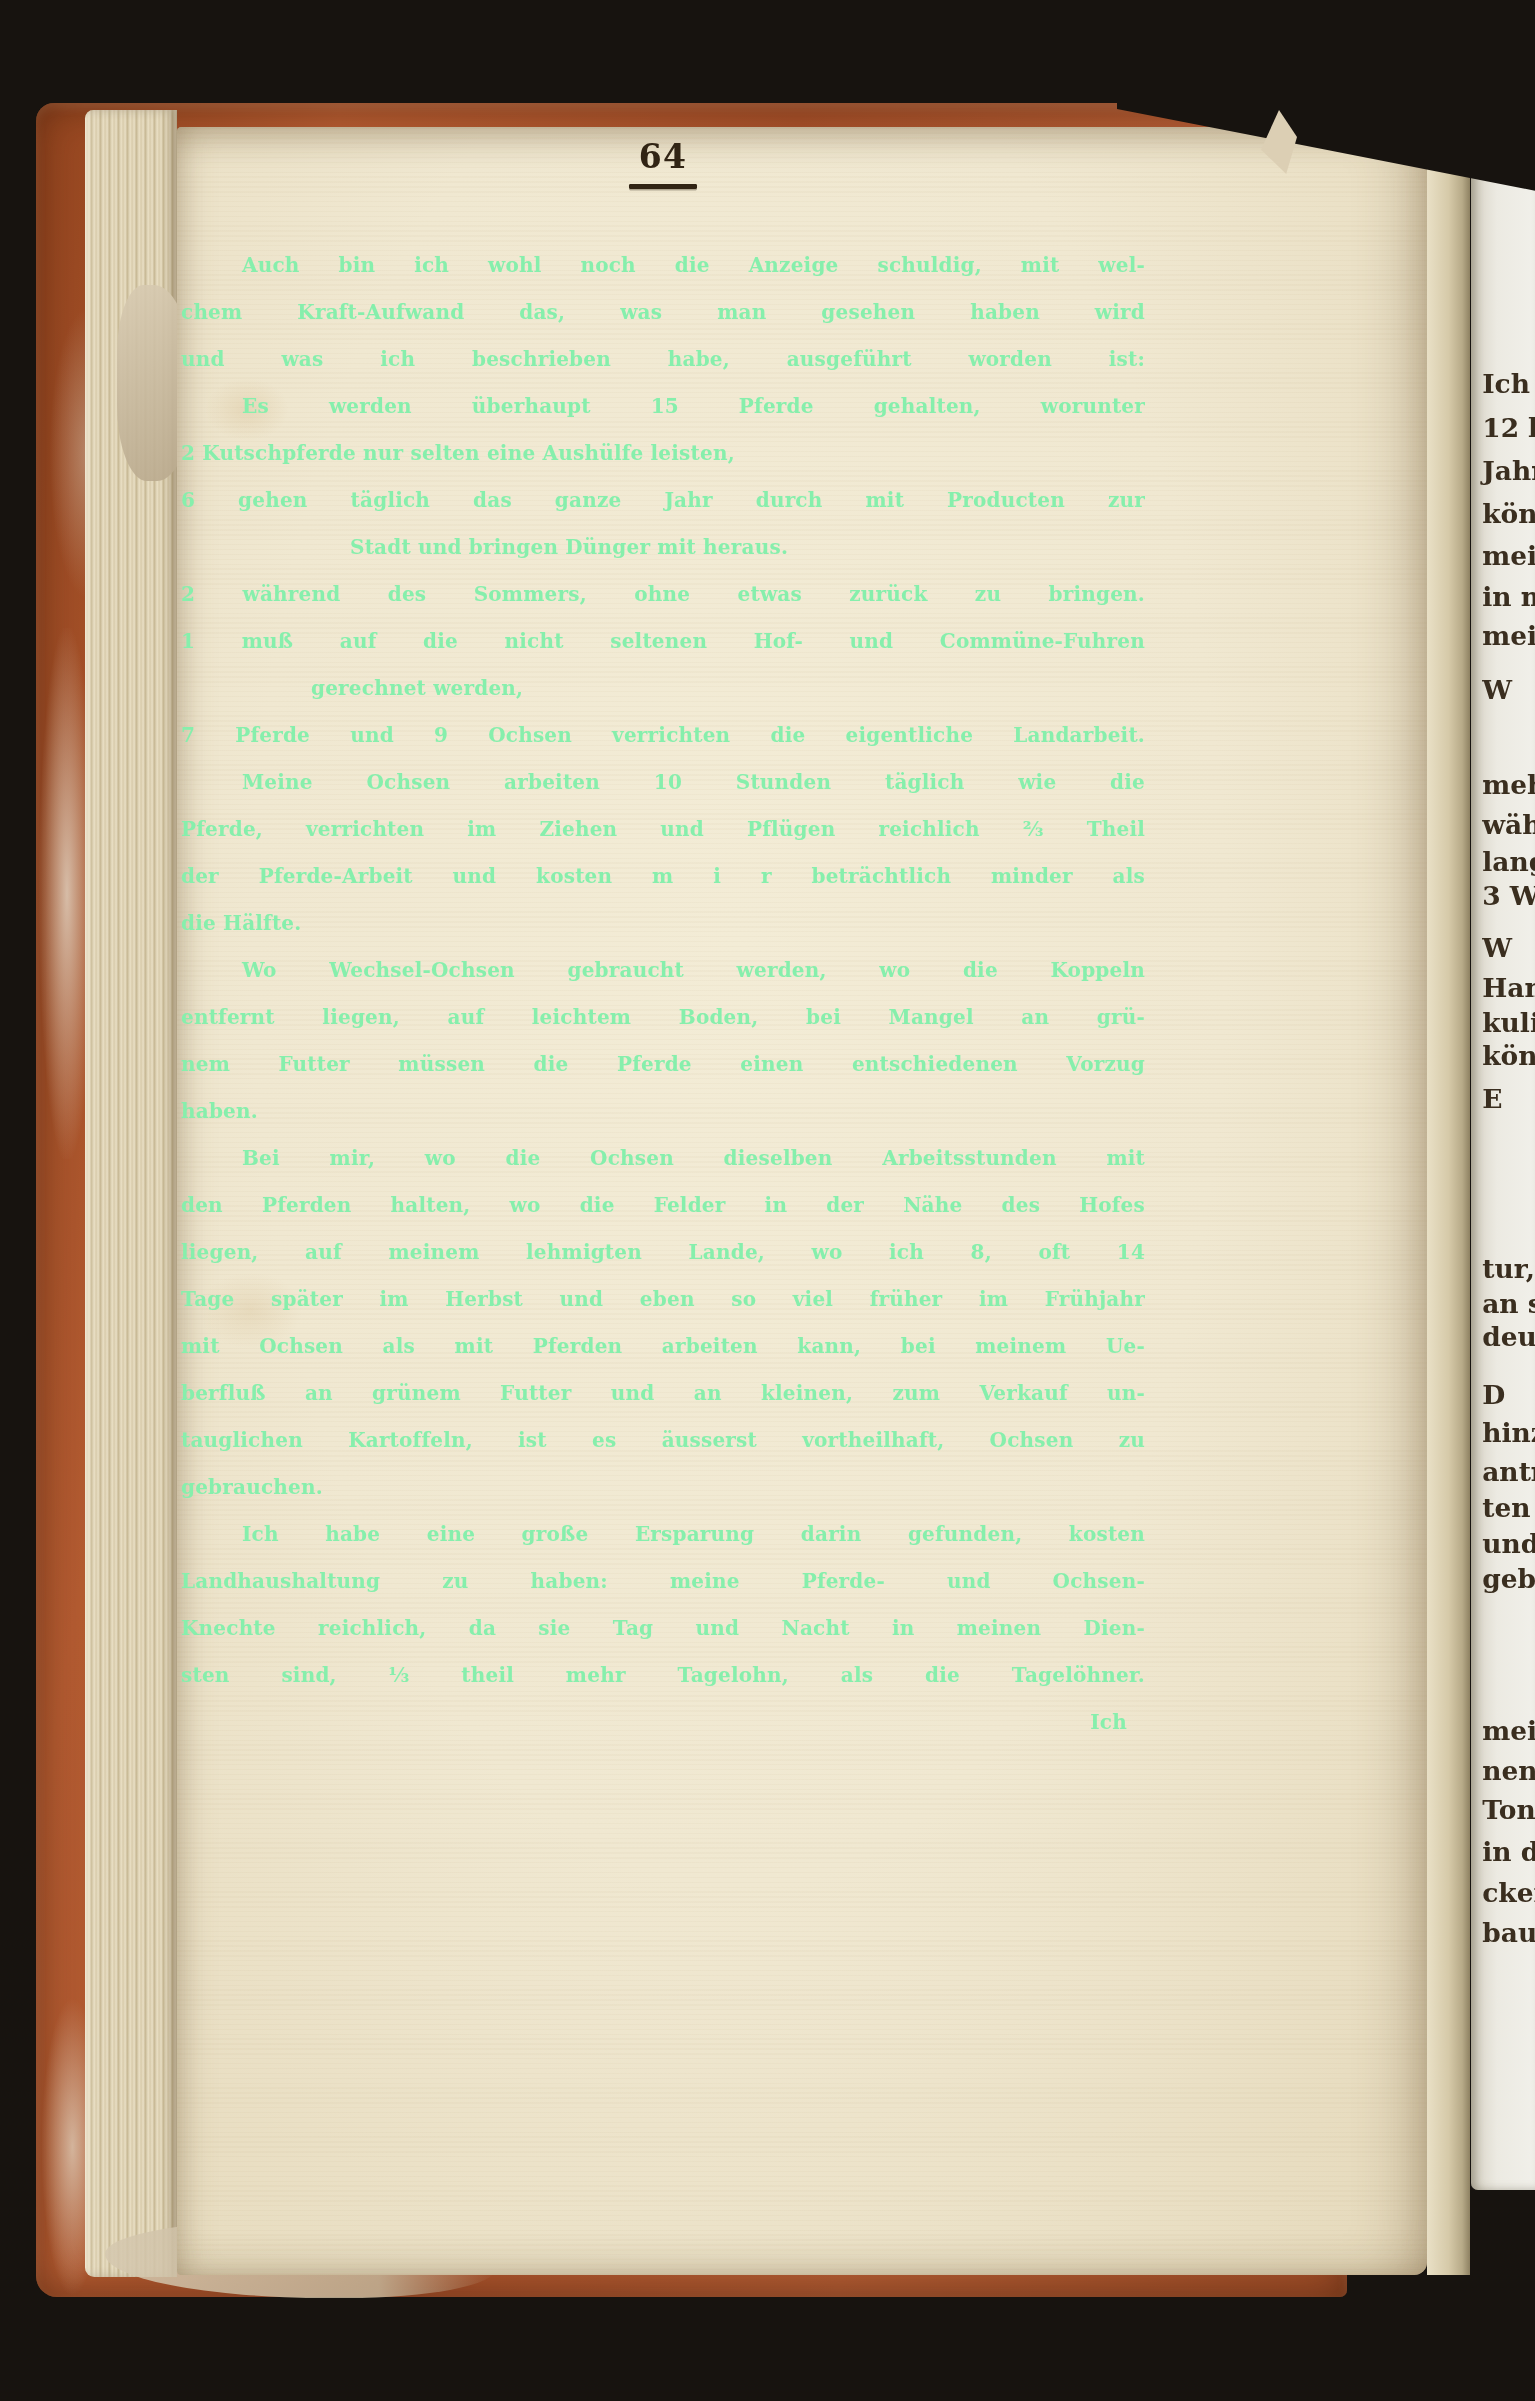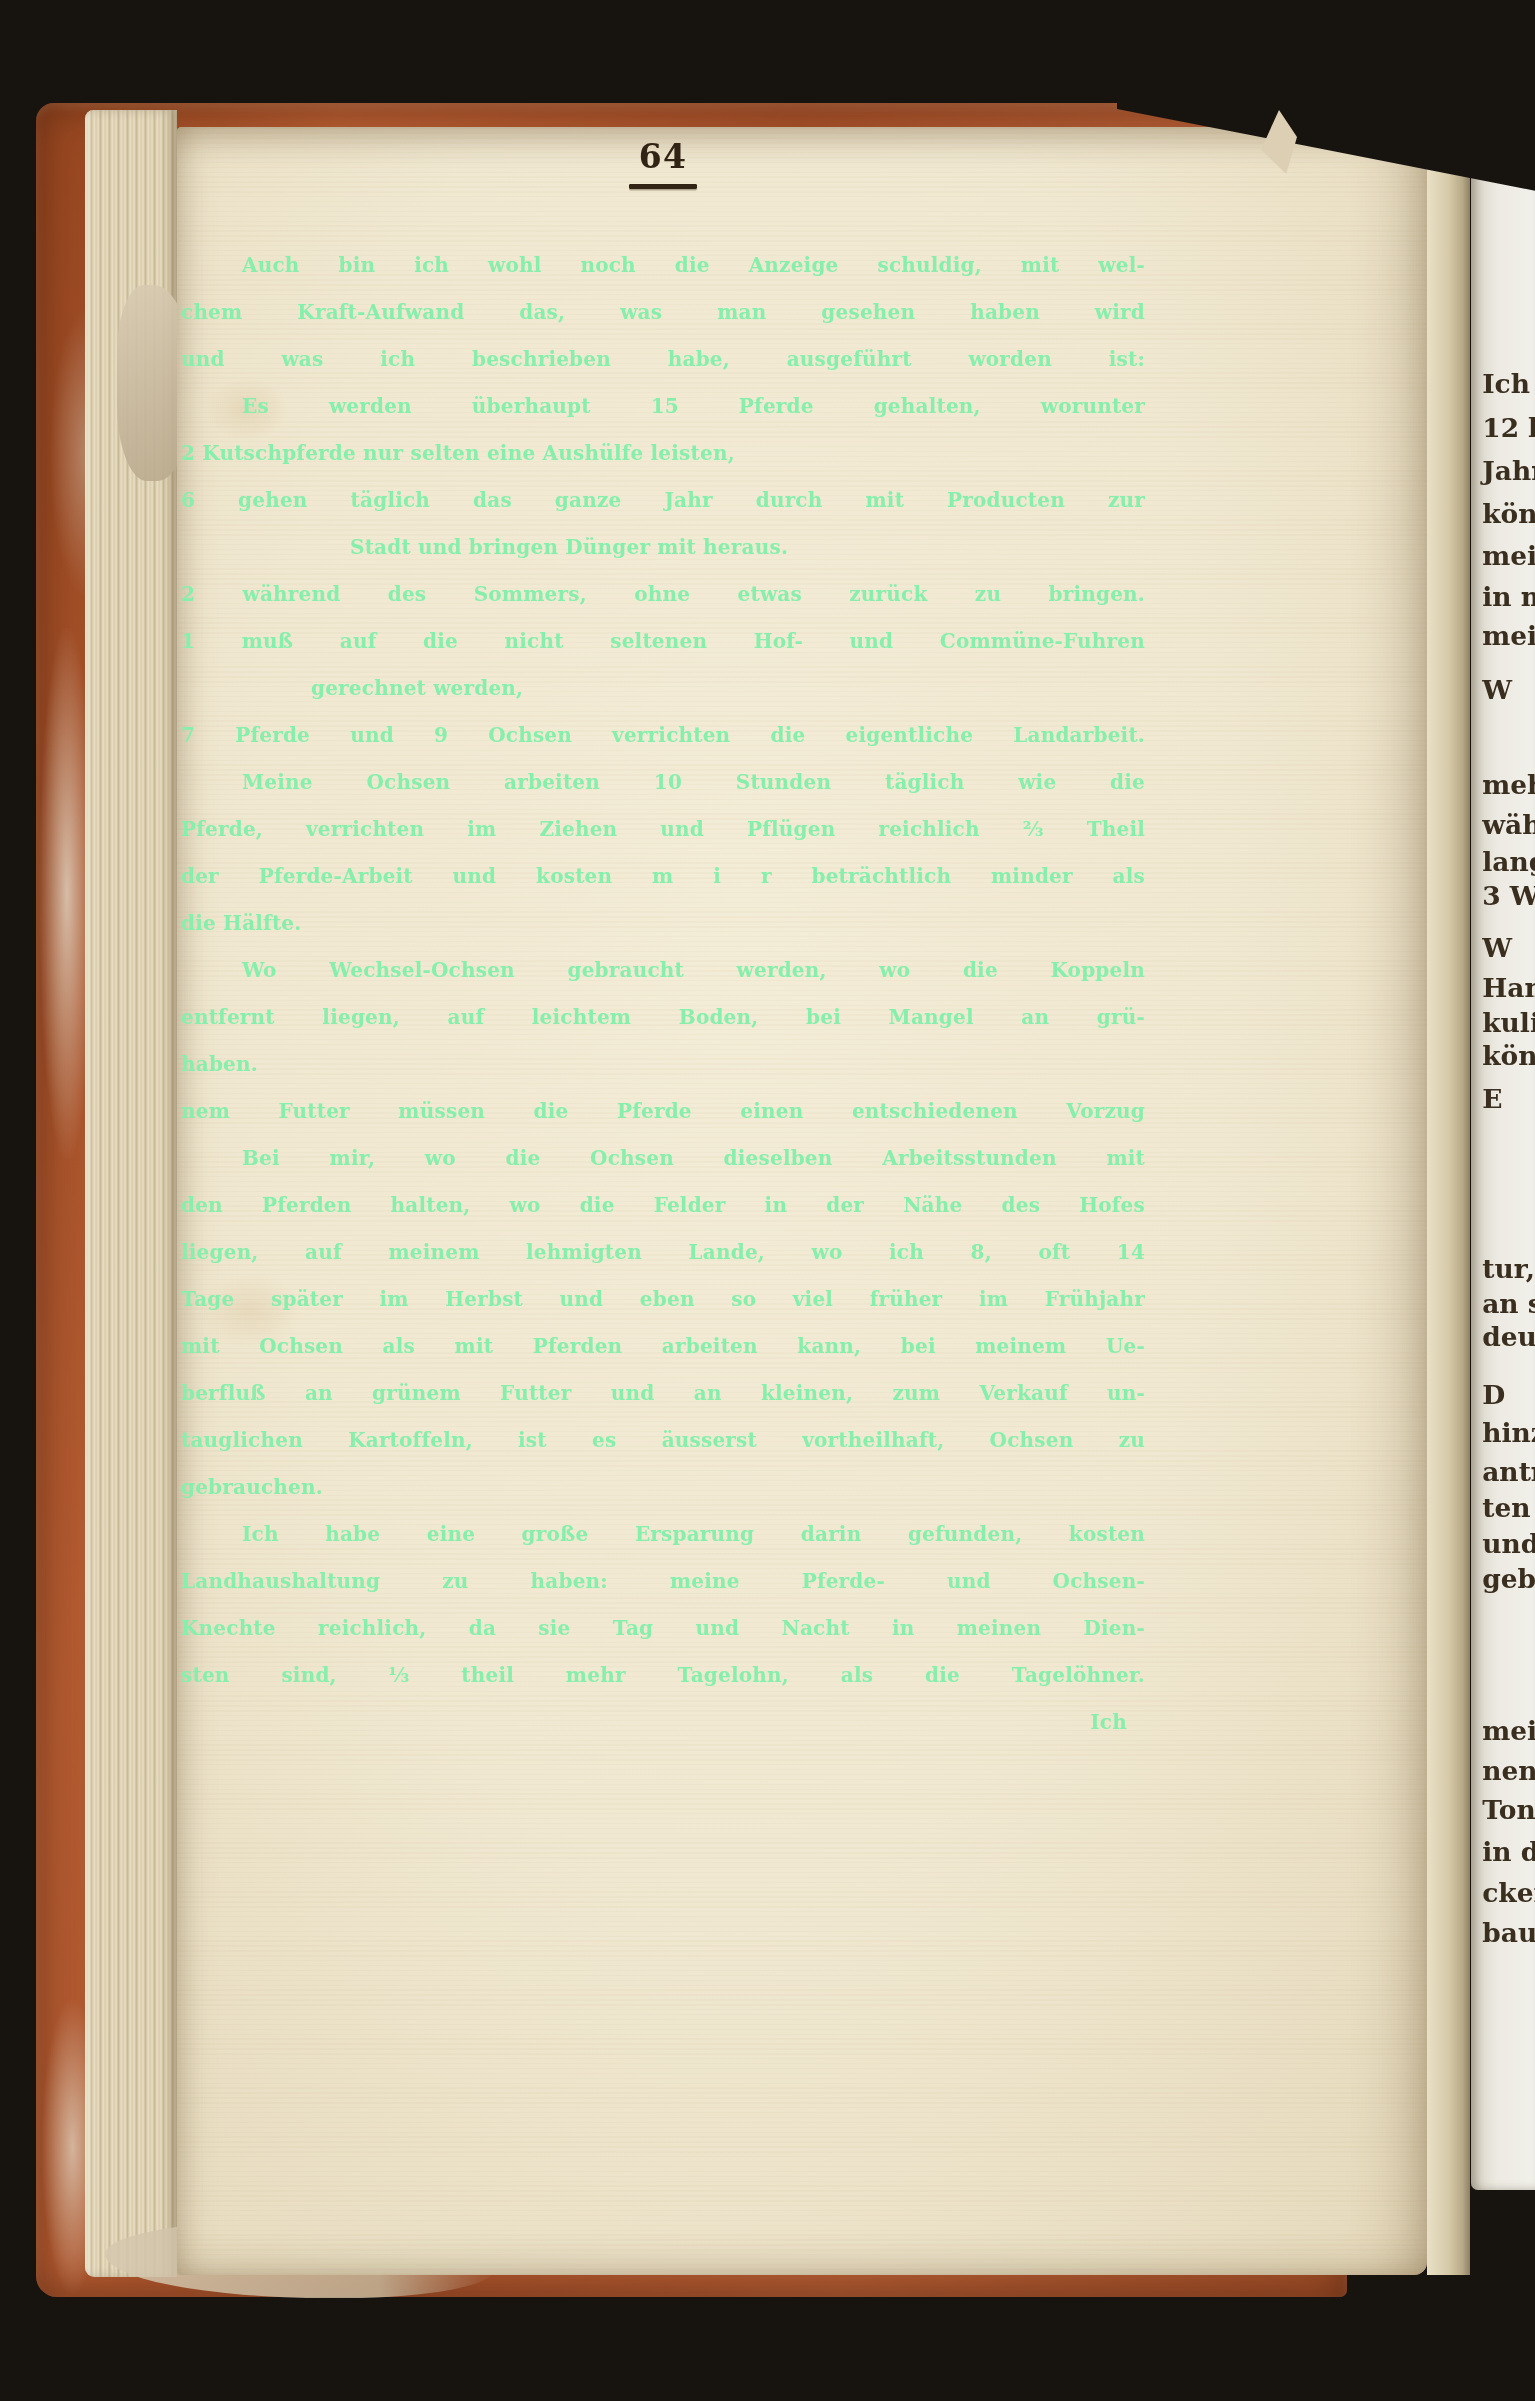--- a/index.html
+++ b/index.html
@@ -137,22 +137,22 @@
     <div class="line hangB">gerechnet werden,</div>
     <div class="line j">7 Pferde und 9 Ochsen verrichten die eigentliche Landarbeit.</div>
 
     <div class="line j ind gap">Meine Ochsen arbeiten 10 Stunden täglich wie die</div>
     <div class="line j">Pferde, verrichten im Ziehen und Pflügen reichlich ⅔ Theil</div>
     <div class="line j">der Pferde-Arbeit und kosten m i r beträchtlich minder als</div>
     <div class="line">die Hälfte.</div>
 
     <div class="line j ind gap">Wo Wechsel-Ochsen gebraucht werden, wo die Koppeln</div>
     <div class="line j">entfernt liegen, auf leichtem Boden, bei Mangel an grü-</div>
+    <div class="line j">nem Futter müssen die Pferde einen entschiedenen Vorzug</div>
     <div class="line">haben.</div>
-    <div class="line j">nem Futter müssen die Pferde einen entschiedenen Vorzug</div>
 
     <div class="line j ind gap">Bei mir, wo die Ochsen dieselben Arbeitsstunden mit</div>
     <div class="line j">den Pferden halten, wo die Felder in der Nähe des Hofes</div>
     <div class="line j">liegen, auf meinem lehmigten Lande, wo ich 8, oft 14</div>
     <div class="line j">Tage später im Herbst und eben so viel früher im Frühjahr</div>
     <div class="line j">mit Ochsen als mit Pferden arbeiten kann, bei meinem Ue-</div>
     <div class="line j">berfluß an grünem Futter und an kleinen, zum Verkauf un-</div>
     <div class="line j">tauglichen Kartoffeln, ist es äusserst vortheilhaft, Ochsen zu</div>
     <div class="line">gebrauchen.</div>
 

